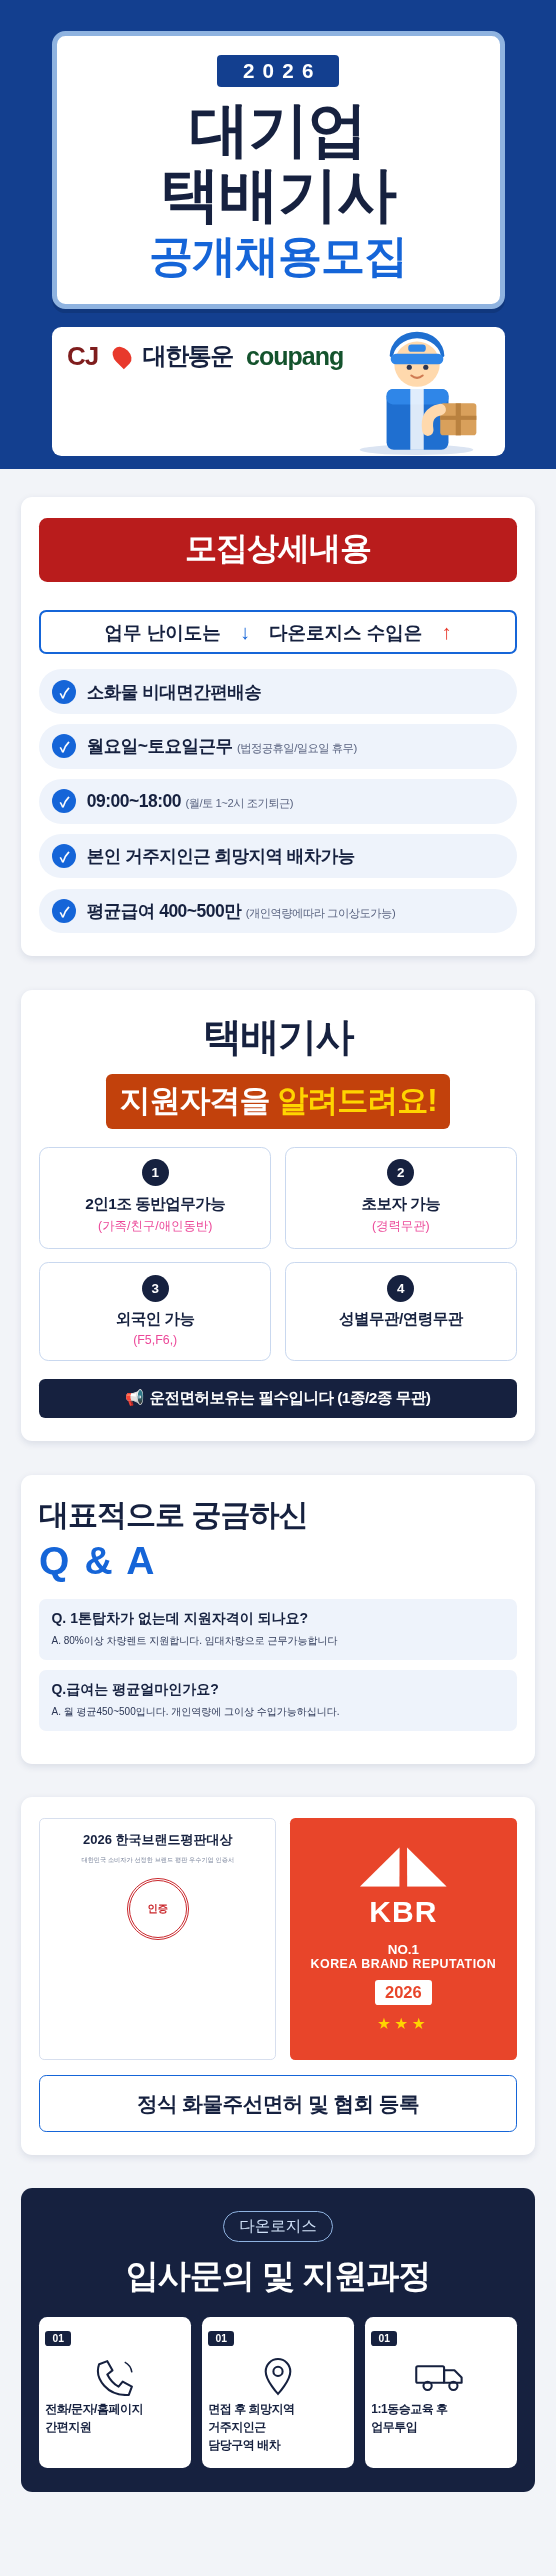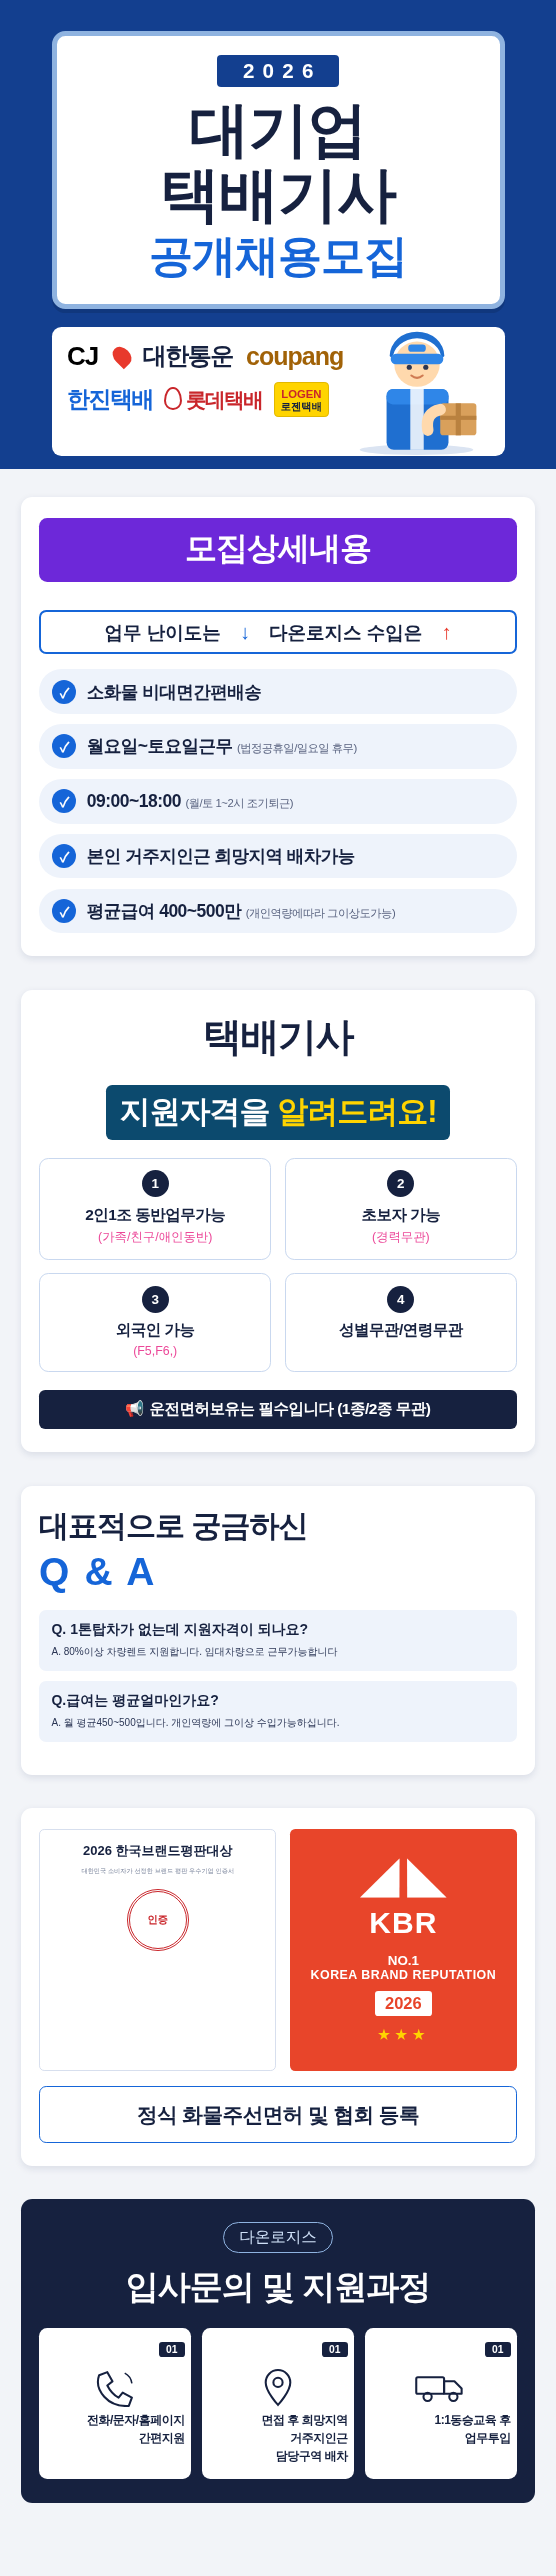--- a/index.html
+++ b/index.html
@@ -64,29 +64,29 @@
     margin: 17.5px auto 0;
     background: #ffffff;
     border-radius: 9.3px;
     padding: 13.4px 15.5px 15.5px;
     position: relative;
     min-height: 129px;
   }
   .logo-row { display: flex; align-items: center; gap: 13.4px; margin-bottom: 10.3px; }
   .logo-row.second { gap: 11.3px; }
   .logo-cj {
-    font-size: 26px; font-weight: bold; color: #000000; letter-spacing: -1px;
+    font-size: 26px; font-weight: bold; color: #7f1d1d; letter-spacing: -1px;
   }
   .logo-drop {
     width: 15.5px; height: 20.6px; background: #e8392c;
     border-radius: 50% 50% 50% 0; transform: rotate(-45deg);
     display: inline-block; margin-left: 2.1px;
   }
   .logo-text-dark { font-size: 24px; font-weight: bold; color: #16213f; letter-spacing: -1.5px; }
-  .logo-coupang { font-size: 25px; font-weight: bold; color: #a16207; letter-spacing: -1px; }
+  .logo-coupang { font-size: 25px; font-weight: bold; color: #14532d; letter-spacing: -1px; }
   .logo-hanjin { font-size: 23px; font-weight: bold; color: #1565d8; letter-spacing: -1.5px; }
   .logo-lotte { font-size: 20.6px; font-weight: bold; color: #c9262b; letter-spacing: -1.5px; }
   .logo-lotte .mark {
     display:inline-block; width:17.5px; height:23px; border:2.6px solid #c9262b;
     border-radius: 50% 50% 50% 50%/ 60% 60% 40% 40%; margin-right:4.1px; vertical-align:-3.1px;
   }
   .logo-badge {
     background: #ffd400; color: #16213f; font-size: 10.3px; font-weight: bold;
     padding: 4.1px 6.2px; border-radius: 4.1px; line-height: 1.15; text-align: center;
     border: 1.5px solid #e2b800;
@@ -97,21 +97,21 @@
   }
   .hero-bottom-bar { height: 13.4px; background: #133f8f; }
 
   
   .section { padding: 28px 20.6px 5.2px; }
   .card {
     background: #ffffff; border-radius: 11.3px; padding: 20.6px 18.5px 23px;
     box-shadow: 0 2.1px 7.2px rgba(20,40,90,.10);
   }
   .title-pill {
-    background: #6d28d9; color: #ffffff; font-size: 32px; font-weight: bold;
+    background: #b91c1c; color: #ffffff; font-size: 32px; font-weight: bold;
     text-align: center; border-radius: 8.2px; padding: 9.3px 5.2px 11.3px;
     letter-spacing: -1px; margin-bottom: 17.5px;
   }
 
   
   .diff-bar {
     border: 2.1px solid #1565d8; border-radius: 7.2px; padding: 7.2px 9.3px;
     display: flex; align-items: center; justify-content: center; gap: 19px;
     font-size: 18.5px; font-weight: bold; color: #16213f; margin-bottom: 15.5px; margin-top: 28px;
   }
@@ -127,23 +127,23 @@
     background: #1565d8; color: #fff; font-size: 13.4px; font-weight: bold;
     display: flex; align-items: center; justify-content: center;
   }
   .check-txt { font-size: 17.5px; font-weight: bold; color: #16213f; letter-spacing: -0.5px; }
   .check-txt .sub { font-size: 11.3px; font-weight: normal; color: #5a6480; }
 
   
   .qual-head { text-align: center; margin-bottom: 18.5px; }
   .qual-h1 { font-size: 39px; font-weight: bold; color: #16213f; letter-spacing: -1.5px; }
   .qual-h2 {
-    display: inline-block; background: #0c4a6e; color: #ffffff;
+    display: inline-block; background: #c2410c; color: #ffffff;
     font-size: 31px; font-weight: bold; padding: 6.2px 13.4px; border-radius: 6.2px;
-    margin-top: 21px; letter-spacing: -1px;
+    margin-top: 10px; letter-spacing: -1px;
   }
   .qual-h2 em { font-style: normal; color: #ffd400; }
   .qual-grid { display: grid; grid-template-columns: 1fr 1fr; gap: 13.4px; }
   .qual-cell {
     background: #ffffff; border: 1.5px solid #c9d8ef; border-radius: 9.3px;
     padding: 11.3px 5.2px 13.4px; text-align: center;
   }
   .qual-num {
     width: 27px; height: 27px; border-radius: 50%; background: #16213f; color: #fff;
     font-size: 13.4px; font-weight: bold; display: flex; align-items: center;
@@ -209,21 +209,21 @@
     margin: 28px 20.6px 0; padding: 23px 18.5px 24px; text-align: center;
   }
   .apply-kicker {
     display: inline-block; border: 1.5px solid #8fb3e0; border-radius: 20.6px;
     font-size: 15.5px; padding: 4.1px 15.5px; color: #cfe0f7; margin-bottom: 11.3px;
   }
   .apply-title { font-size: 33px; font-weight: bold; letter-spacing: -1px; }
   .steps { display: flex; gap: 11.3px; margin-top: 18.5px; }
   .step {
     flex: 1; background: #ffffff; border-radius: 8.2px; padding: 13.4px 6.2px 14.4px;
-    color: #16213f; text-align: right;
+    color: #16213f; text-align: left;
   }
   .step-num {
     display: inline-block; background: #16213f; color: #ffffff; font-size: 10.3px;
     font-weight: bold; border-radius: 3.1px; padding: 2.1px 7.2px; margin-bottom: 8.2px;
   }
   .step-ic { height: 46px; display: flex; align-items: center; justify-content: center; }
   .step-t { font-size: 12px; font-weight: bold; line-height: 1.5; letter-spacing: -0.5px; }
 </style>
 </head>
 <body>
@@ -237,28 +237,20 @@
       <div class="hero-l2">택배기사</div>
       <div class="hero-l3">공개채용모집</div>
     </div>
 
     <div class="hero-logos">
       <div class="logo-row">
         <span class="logo-cj">CJ</span>
         <span class="logo-drop"></span>
         <span class="logo-text-dark">대한통운</span>
         <span class="logo-coupang">coupang</span>
-      </div>
-      <div class="logo-row second">
-        <span class="logo-hanjin">한진택배</span>
-        <span class="logo-lotte"><span class="mark"></span><span>롯데택배</span></span>
-        <span class="logo-badge">
-          <span class="top">LOGEN</span>
-          <span>로젠택배</span>
-        </span>
       </div>
 
       <svg class="courier" viewBox="0 0 300 250">
         <ellipse cx="150" cy="238" rx="110" ry="10" fill="#dbe4f2"></ellipse>
         <rect x="92" y="120" width="120" height="118" rx="14" fill="#1f6fd0"></rect>
         <rect x="92" y="120" width="120" height="30" rx="12" fill="#2f86e8"></rect>
         <rect x="138" y="120" width="26" height="118" fill="#ffffff" opacity=".85"></rect>
         <circle cx="151" cy="72" r="44" fill="#ffd9ad"></circle>
         <path d="M104 62 a47 40 0 0 1 94 0 l6 -6 a52 46 0 0 0 -106 0 z" fill="#1f6fd0"></path>
         <rect x="100" y="52" width="102" height="20" rx="10" fill="#2f86e8"></rect>

